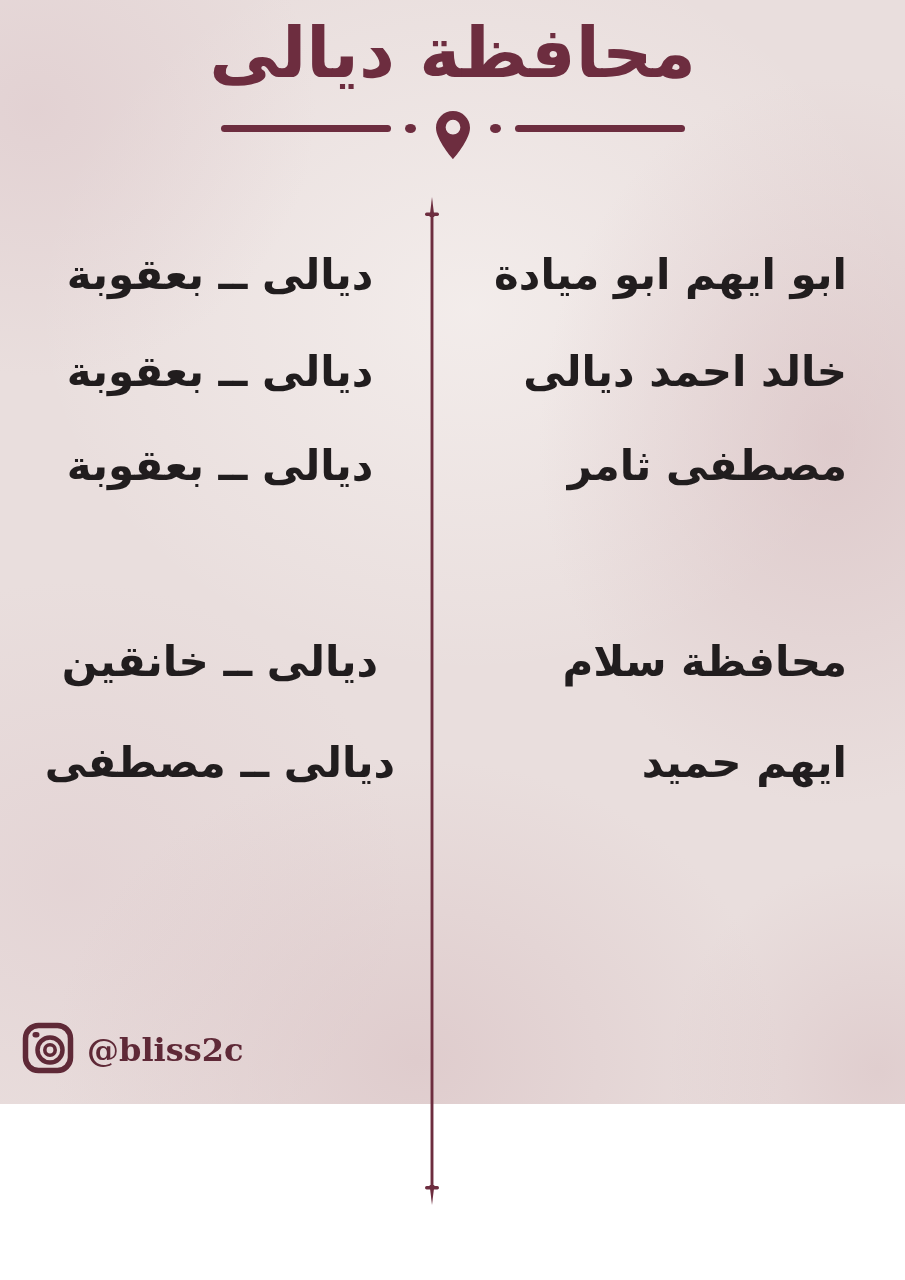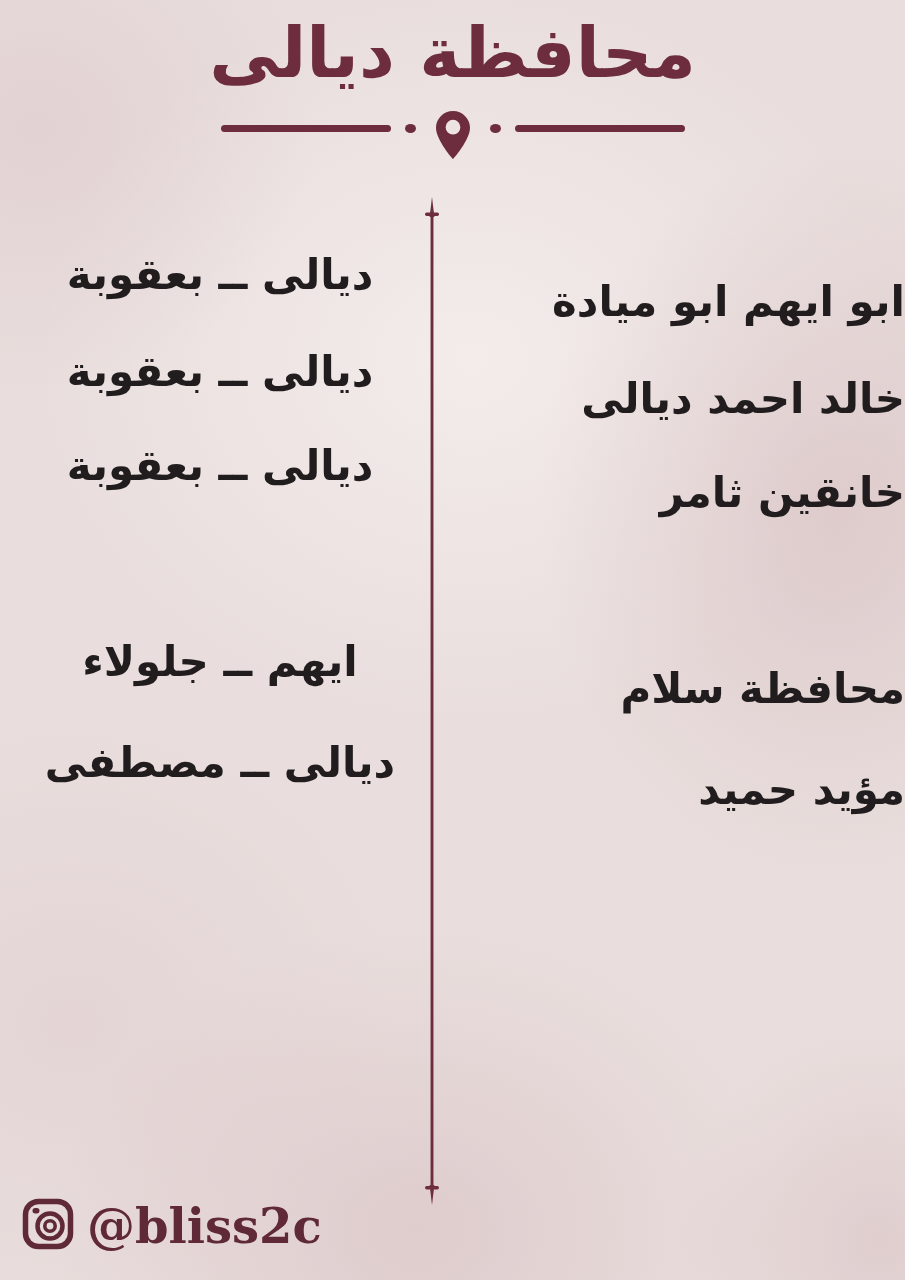--- a/index.html
+++ b/index.html
@@ -1,20 +1,20 @@
 <!DOCTYPE html>
 <html lang="ar"><head>
 <meta charset="utf-8">
 <style>
   * { margin: 0; padding: 0; box-sizing: border-box; }
   html, body { width: 905px; height: 1280px; overflow: hidden; }
   .page {
     position: relative;
     width: 905px;
-    height: 1280px;
+    height: 1104px;
     font-family: "DejaVu Sans", sans-serif;
     background:
       radial-gradient(420px 520px at 92% 40%, rgba(213,186,189,0.55), rgba(213,186,189,0) 70%),
       radial-gradient(520px 430px at 46% 96%, rgba(213,186,189,0.50), rgba(213,186,189,0) 70%),
       radial-gradient(400px 380px at 4% 10%, rgba(218,194,198,0.45), rgba(218,194,198,0) 70%),
       radial-gradient(460px 420px at 8% 80%, rgba(218,194,198,0.35), rgba(218,194,198,0) 72%),
       radial-gradient(300px 300px at 97% 97%, rgba(213,186,189,0.45), rgba(213,186,189,0) 70%),
       radial-gradient(620px 520px at 52% 28%, rgba(248,244,242,0.65), rgba(248,244,242,0) 70%),
       #e9dedd;
   }
@@ -71,42 +71,42 @@
   }
   .row-1 { top: 243px; }
   .row-2 { top: 340px; }
   .row-3 { top: 434px; }
   .row-4 { top: 630px; }
   .row-5 { top: 731px; }
   .cell-name {
     position: absolute;
     right: 0; width: 464px;
     text-align: right;
+    padding-right: 58px;
     white-space: nowrap;
-    margin-top: 27px;
   }
   .cell-location {
     position: absolute;
     left: 8px; width: 424px;
     text-align: center;
     white-space: nowrap;
   }
 
   
   .footer {
     position: absolute;
     left: 22px; bottom: 26px;
     display: flex;
     align-items: center;
   }
   .handle {
     margin-left: 13px;
     font-family: "DejaVu Serif", serif;
     font-weight: bold;
-    font-size: 48px;
+    font-size: 32px;
     color: #5f2937;
   }
 </style>
 </head>
 <body>
 
 <div class="page">
 
   <div class="title">محافظة ديالى</div>
 
@@ -133,29 +133,29 @@
 
   <div class="row row-1">
     <div class="cell-name">ابو ايهم ابو ميادة</div>
     <div class="cell-location">ديالى ــ بعقوبة</div>
   </div>
   <div class="row row-2">
     <div class="cell-name">خالد احمد ديالى</div>
     <div class="cell-location">ديالى ــ بعقوبة</div>
   </div>
   <div class="row row-3">
-    <div class="cell-name">خانقين ثامر</div>
+    <div class="cell-name">مصطفى ثامر</div>
     <div class="cell-location">ديالى ــ بعقوبة</div>
   </div>
   <div class="row row-4">
     <div class="cell-name">محافظة سلام</div>
-    <div class="cell-location">ايهم ــ جلولاء</div>
+    <div class="cell-location">ديالى ــ خانقين</div>
   </div>
   <div class="row row-5">
-    <div class="cell-name">مؤيد حميد</div>
+    <div class="cell-name">ايهم حميد</div>
     <div class="cell-location">ديالى ــ مصطفى</div>
   </div>
 
   <div class="footer">
     <span>
       <svg width="52" height="52" viewBox="0 0 52 52">
         <rect x="3.5" y="3.5" width="45" height="45" rx="13" fill="none" stroke="#5f2937" stroke-width="5.5"></rect>
         <circle cx="28" cy="28" r="12.5" fill="none" stroke="#5f2937" stroke-width="4.5"></circle>
         <circle cx="28" cy="28" r="5.2" fill="none" stroke="#5f2937" stroke-width="3.6"></circle>
         <rect x="10.5" y="10" width="7" height="5.5" rx="2.7" fill="#5f2937"></rect>

